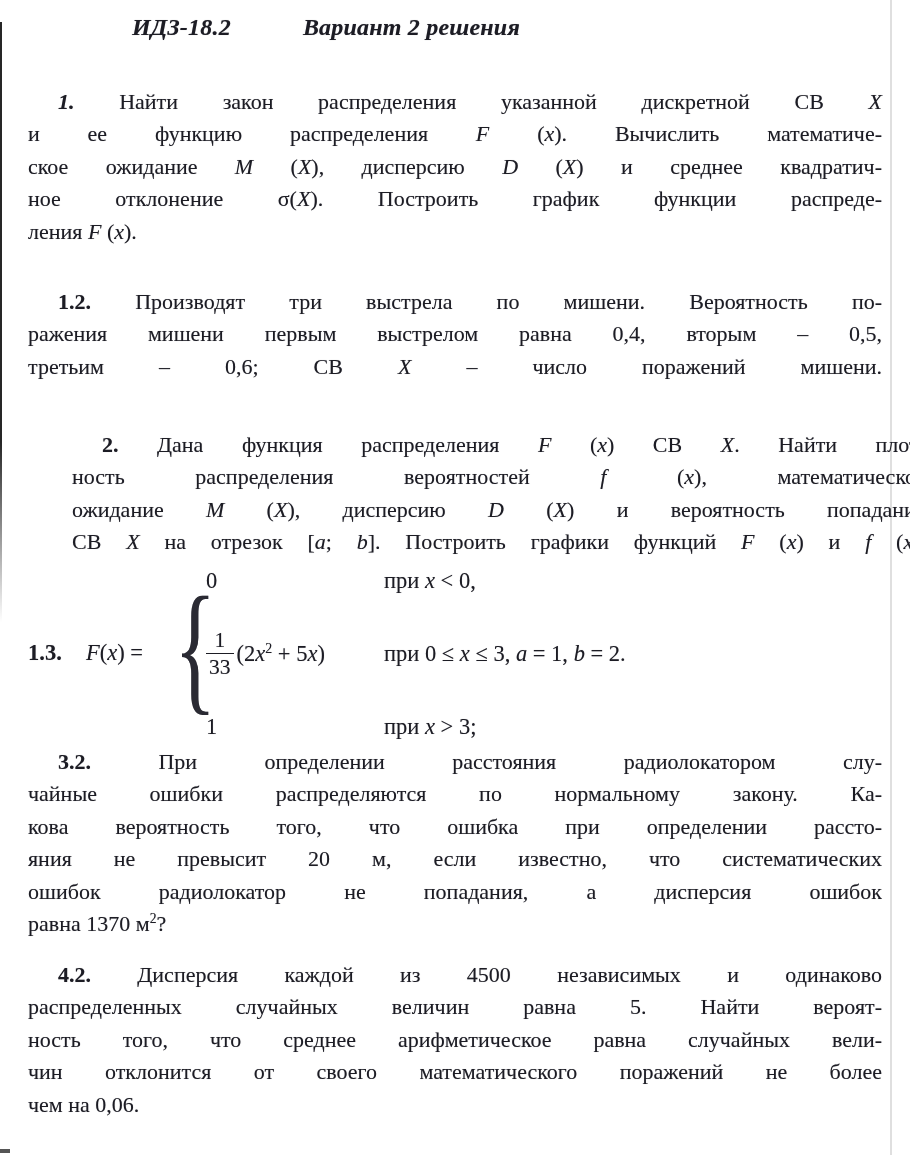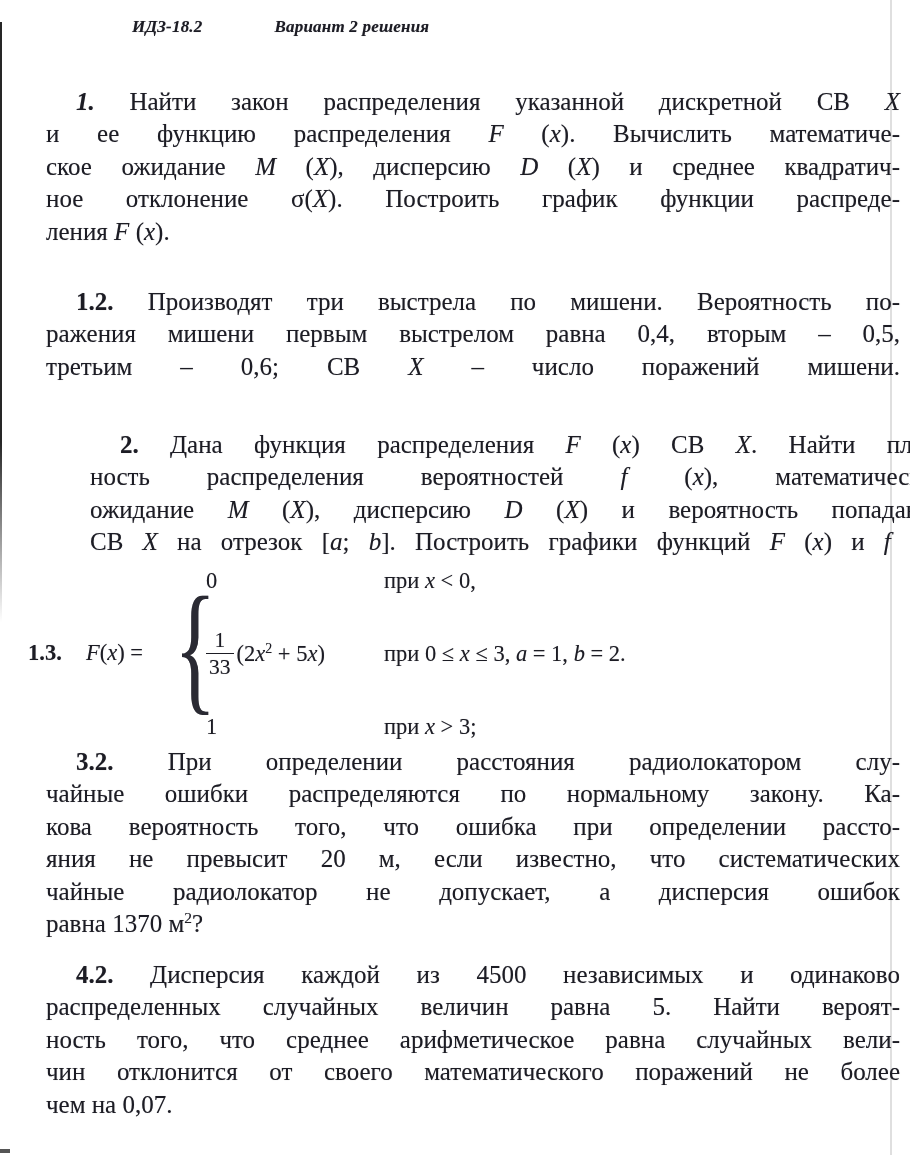--- a/index.html
+++ b/index.html
@@ -22,29 +22,29 @@
     background:#d4d4d4;opacity:.75;
   }
   .artifact-corner{
     position:absolute;left:0;top:1149px;width:10px;height:4px;
     background:#2a2a2a;opacity:.8;
   }
   
   .hdr{
     position:absolute;top:12px;left:132px;
     font-weight:bold;font-style:italic;
-    font-size:17px;line-height:30px;
+    font-size:24px;line-height:30px;
     letter-spacing:.2px;
     text-shadow:0 0 .7px rgba(25,25,35,.45);
   }
   .hdr .variant{margin-left:72px;}
   
   .para{
-    position:absolute;left:46px;width:854px;
-    font-size:25px;line-height:32.4px;
+    position:absolute;left:28px;width:854px;
+    font-size:22px;line-height:32.4px;
     text-shadow:0 0 .7px rgba(25,25,35,.4);
   }
   .para .line{
     text-align:justify;
     -moz-text-align-last:justify;
     text-align-last:justify;
     white-space:normal;
   }
   .para .line:first-child{text-indent:30px;}
   .para.short-last .line:last-child{
@@ -116,29 +116,29 @@
         <div class="line"><b>2.</b> Дана функция распределения <i>F</i> (<i>x</i>) СВ <i>X</i>. Найти плот-</div>
         <div class="line">ность распределения вероятностей <i>f</i> (<i>x</i>), математическое</div>
         <div class="line">ожидание <i>M</i> (<i>X</i>), дисперсию <i>D</i> (<i>X</i>) и вероятность попадания</div>
         <div class="line">СВ <i>X</i> на отрезок [<i>a</i>; <i>b</i>]. Построить графики функций <i>F</i> (<i>x</i>) и <i>f</i> (<i>x</i>).</div>
       </div>
       <div class="para short-last" id="p3_2">
         <div class="line"><b>3.2.</b> При определении расстояния радиолокатором слу-</div>
         <div class="line">чайные ошибки распределяются по нормальному закону. Ка-</div>
         <div class="line">кова вероятность того, что ошибка при определении рассто-</div>
         <div class="line">яния не превысит 20 м, если известно, что систематических</div>
-        <div class="line">чайные радиолокатор не допускает, а дисперсия ошибок</div>
+        <div class="line">ошибок радиолокатор не попадания, а дисперсия ошибок</div>
         <div class="line">равна 1370 м<sup>2</sup>?</div>
       </div>
       <div class="para short-last" id="p4_2">
         <div class="line"><b>4.2.</b> Дисперсия каждой из 4500 независимых и одинаково</div>
         <div class="line">распределенных случайных величин равна 5. Найти вероят-</div>
         <div class="line">ность того, что среднее арифметическое равна случайных вели-</div>
         <div class="line">чин отклонится от своего математического поражений не более</div>
-        <div class="line">чем на 0,07.</div>
+        <div class="line">чем на 0,06.</div>
       </div>
     </div>
 
   <div class="formula">
     <span class="f-label">1.3.</span>
     <span class="f-lhs"><i>F</i>(<i>x</i>)  =</span>
     <span class="f-brace">{</span>
     <div class="f-cases" id="f-cases">
         <div class="f-row">
           <span class="f-val">0</span>

